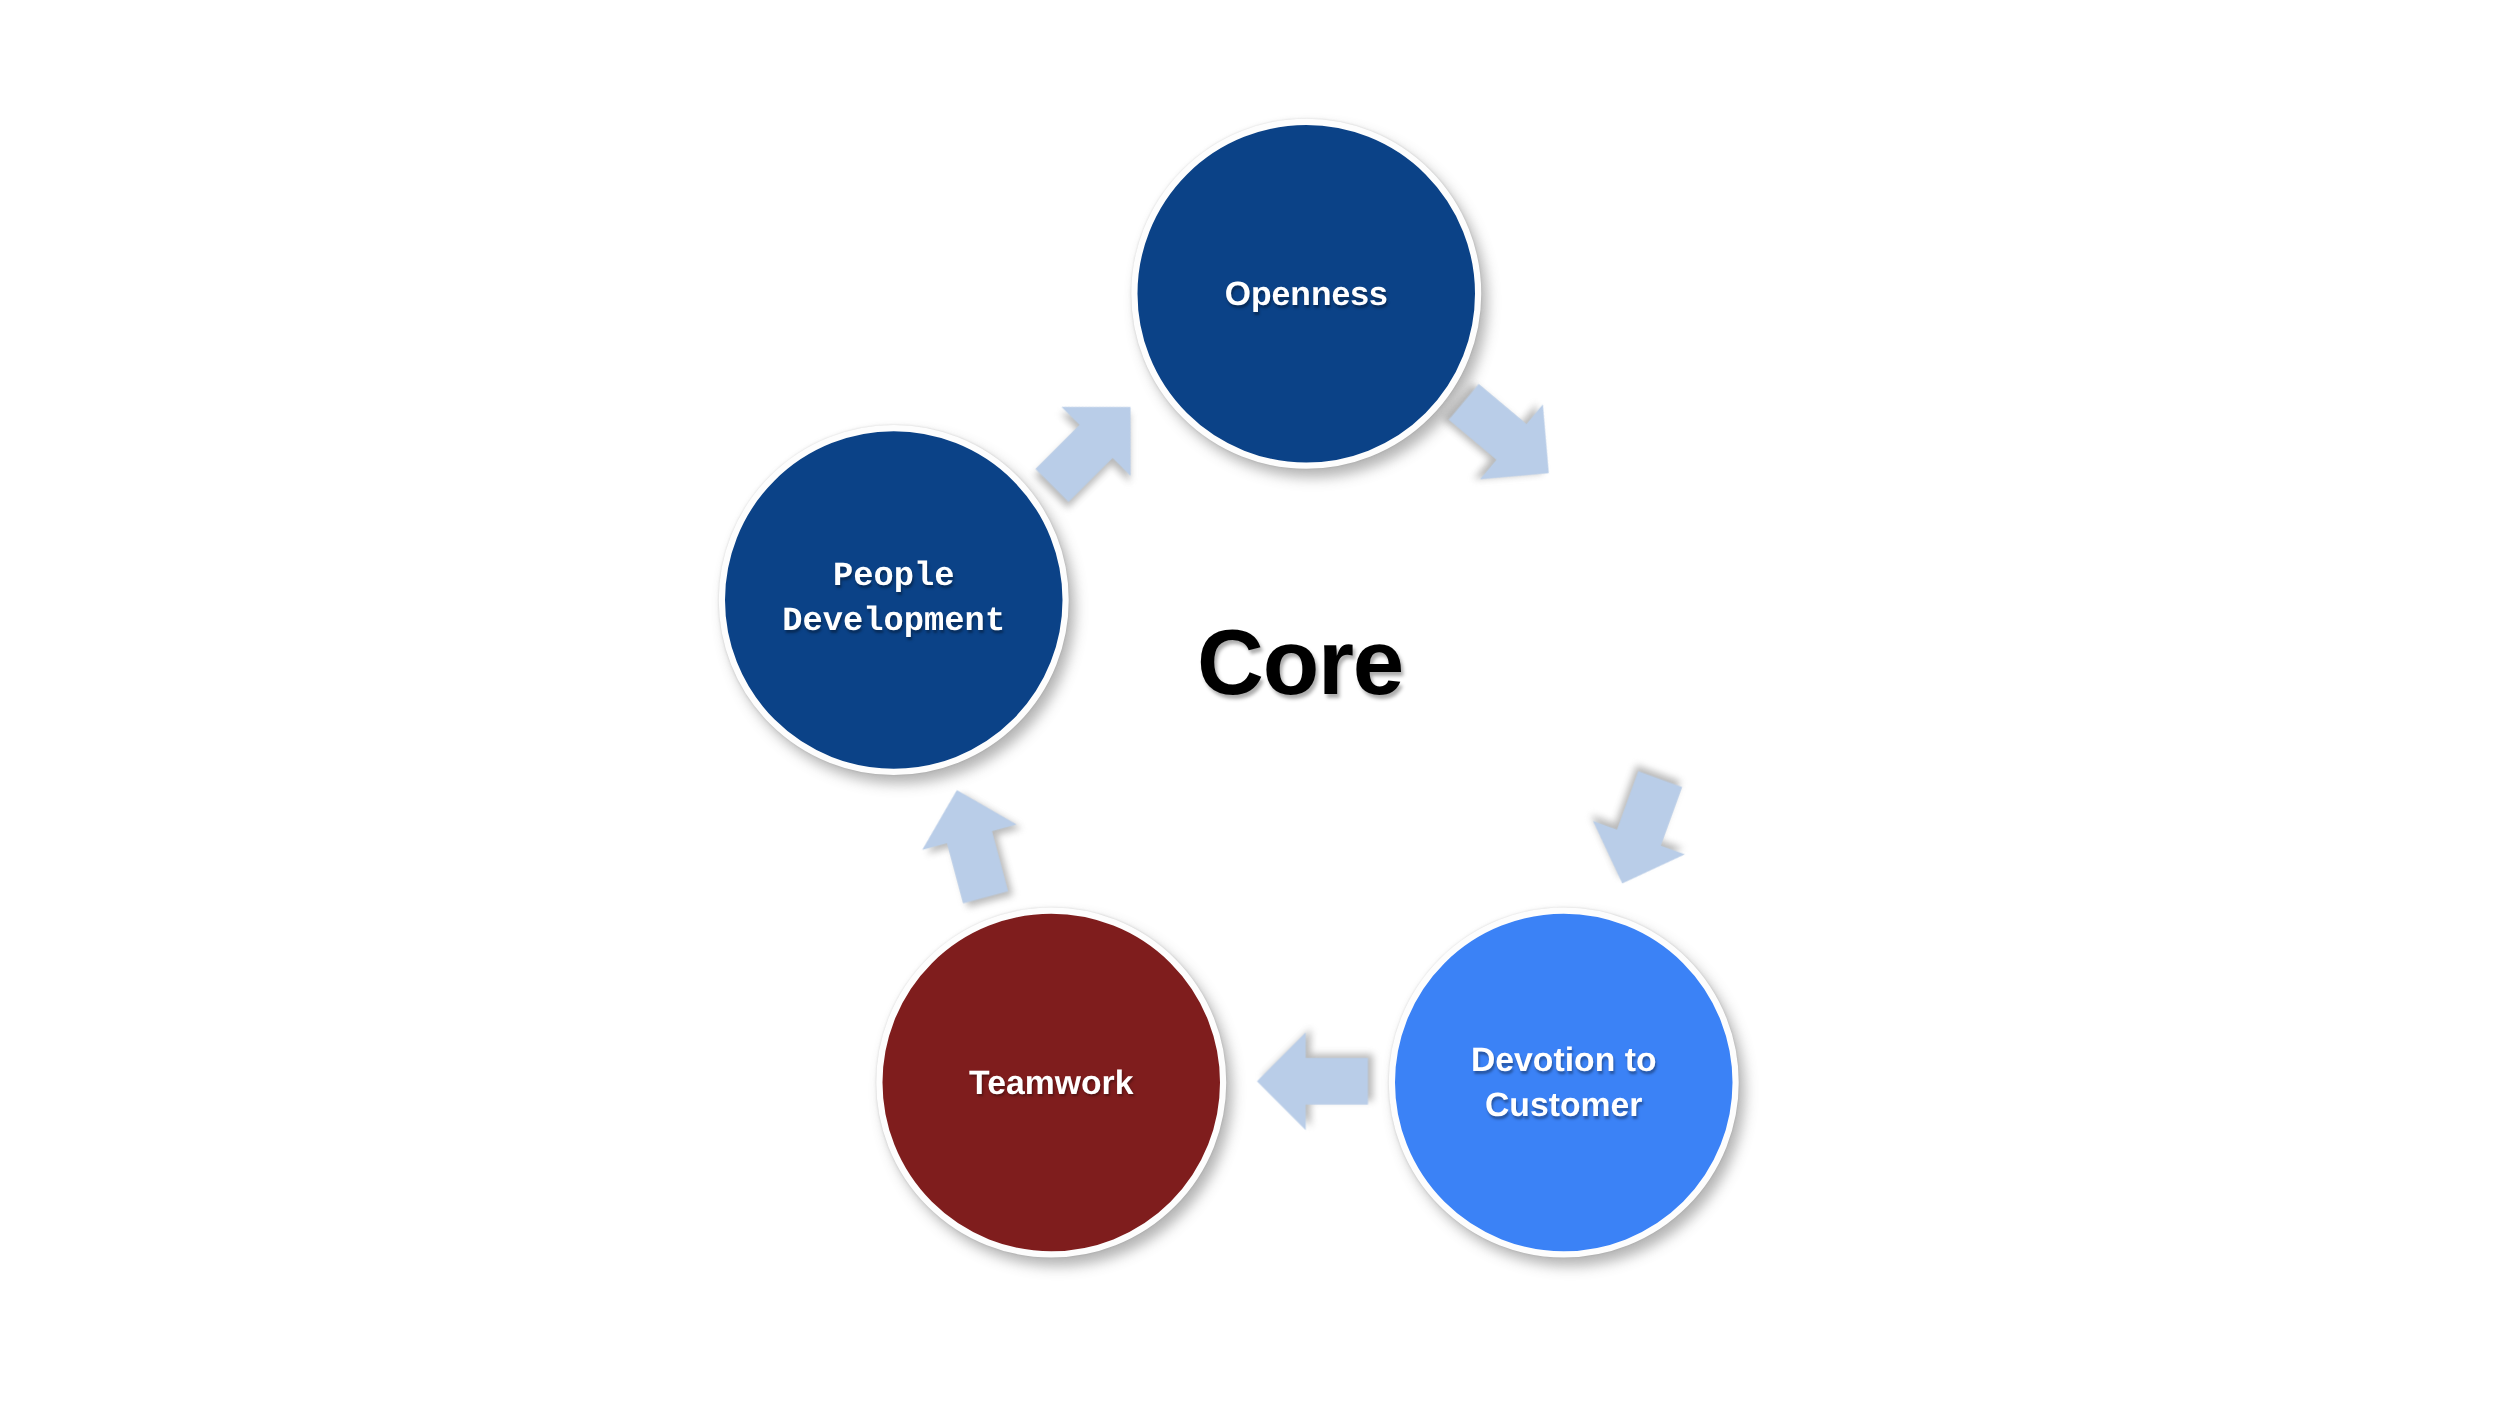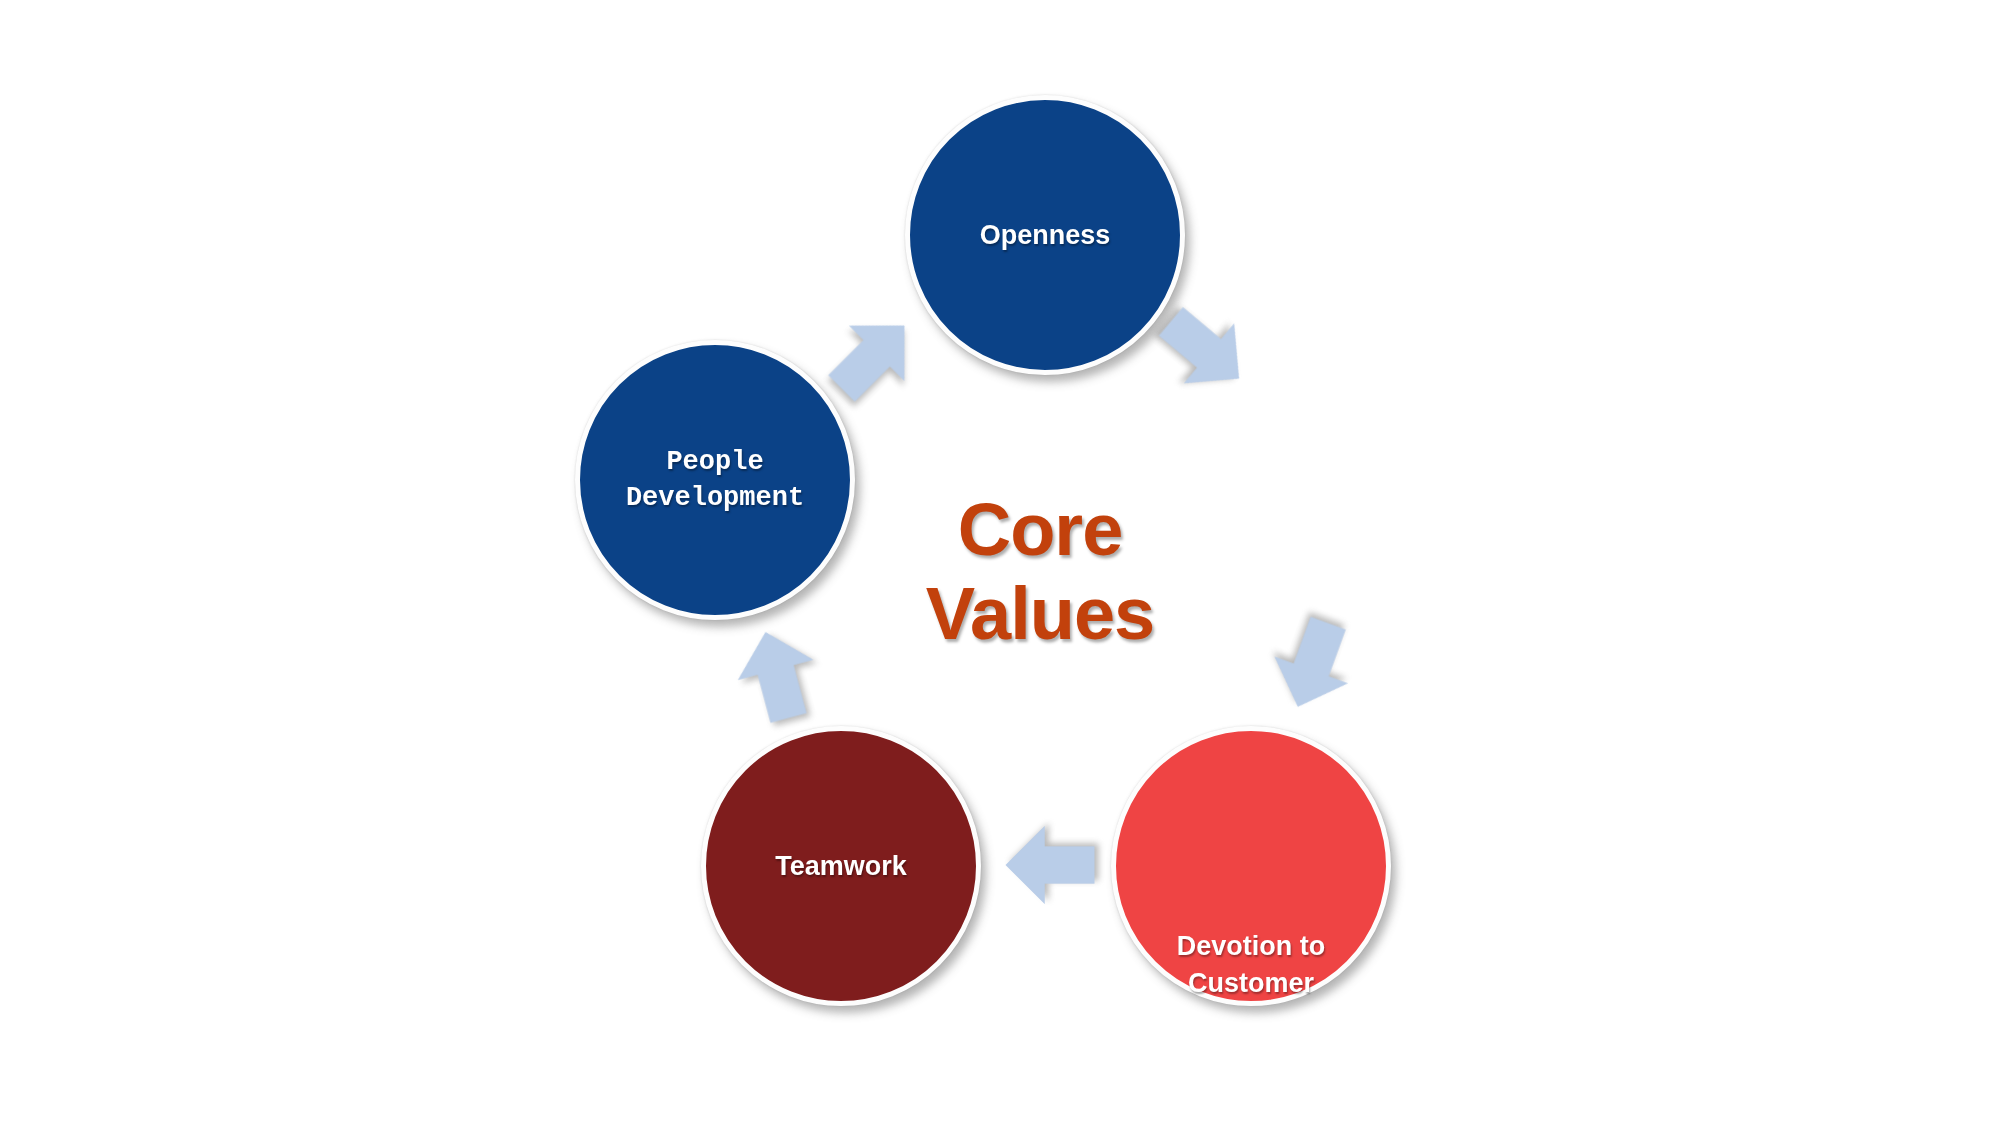--- a/index.html
+++ b/index.html
@@ -70,21 +70,21 @@
 </head>
 <body>
 
 <div class="canvas">
 
   <div class="node node-openness" style="background: rgb(11, 66, 135);">
     <span class="node-label">Openness</span>
   </div>
 
 
-  <div class="node node-devotion" style="background: #ef4444; align-items: flex-end;">
+  <div class="node node-devotion" style="background: #3b82f6;">
     <span class="node-label">Devotion to Customer</span>
   </div>
 
   <div class="node node-teamwork" style="background: #7f1d1d;">
     <span class="node-label">Teamwork</span>
   </div>
 
   <div class="node node-people" style="background: rgb(11, 66, 135);">
     <span class="node-label">People Development</span>
   </div>
@@ -102,18 +102,17 @@
   </svg>
 
   <svg class="cycle-arrow arrow-4" viewBox="0 0 100 108">
     <path d="M50 4 L94 48 L71 48 L71 104 L29 104 L29 48 L6 48 Z" fill="#B9CDE8"></path>
   </svg>
 
   <svg class="cycle-arrow arrow-5" viewBox="0 0 100 108">
     <path d="M50 4 L94 48 L71 48 L71 104 L29 104 L29 48 L6 48 Z" fill="#B9CDE8"></path>
   </svg>
 
-  <div class="center-title" style="color: #c2410c;">
+  <div class="center-title" style="color: #000000;">
     <div>Core</div>
-    <div>Values</div>
   </div>
 
 </div>
 
 </body></html>

